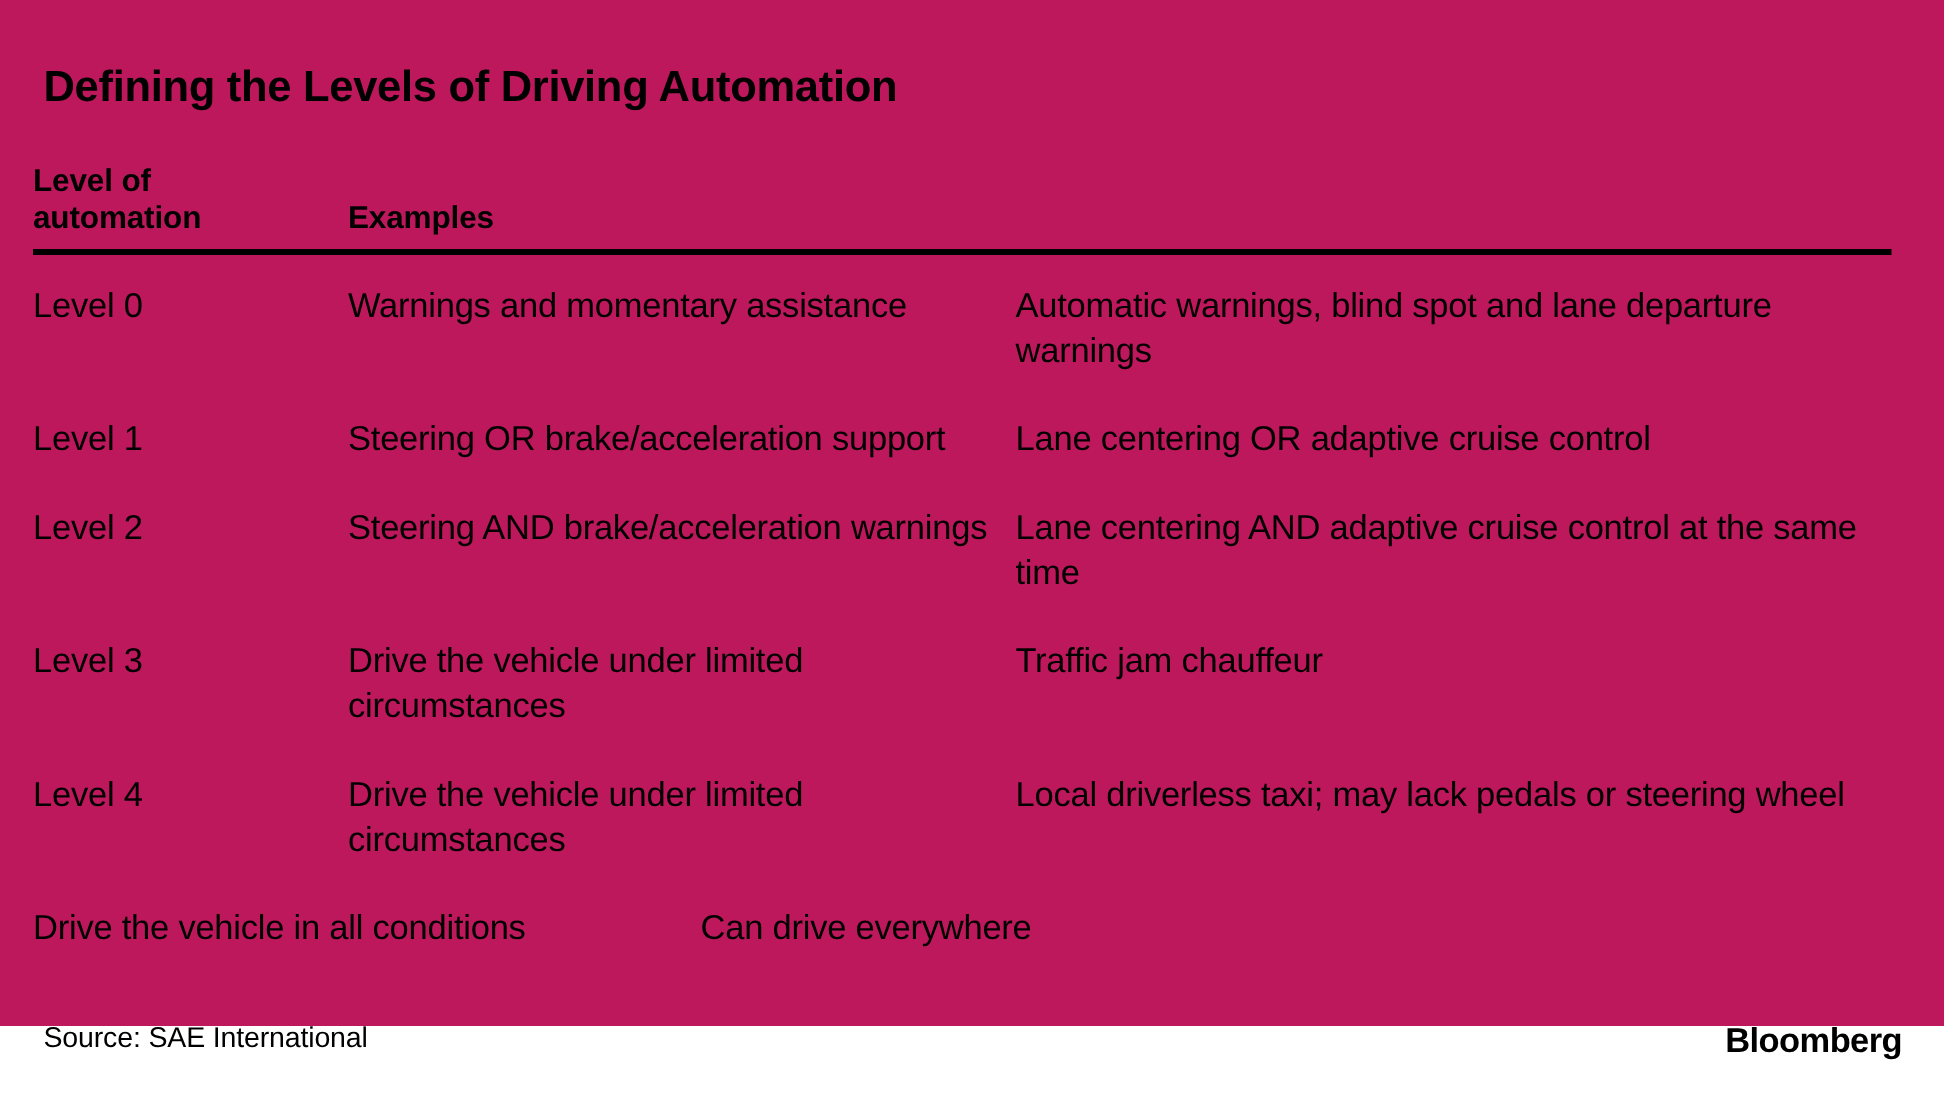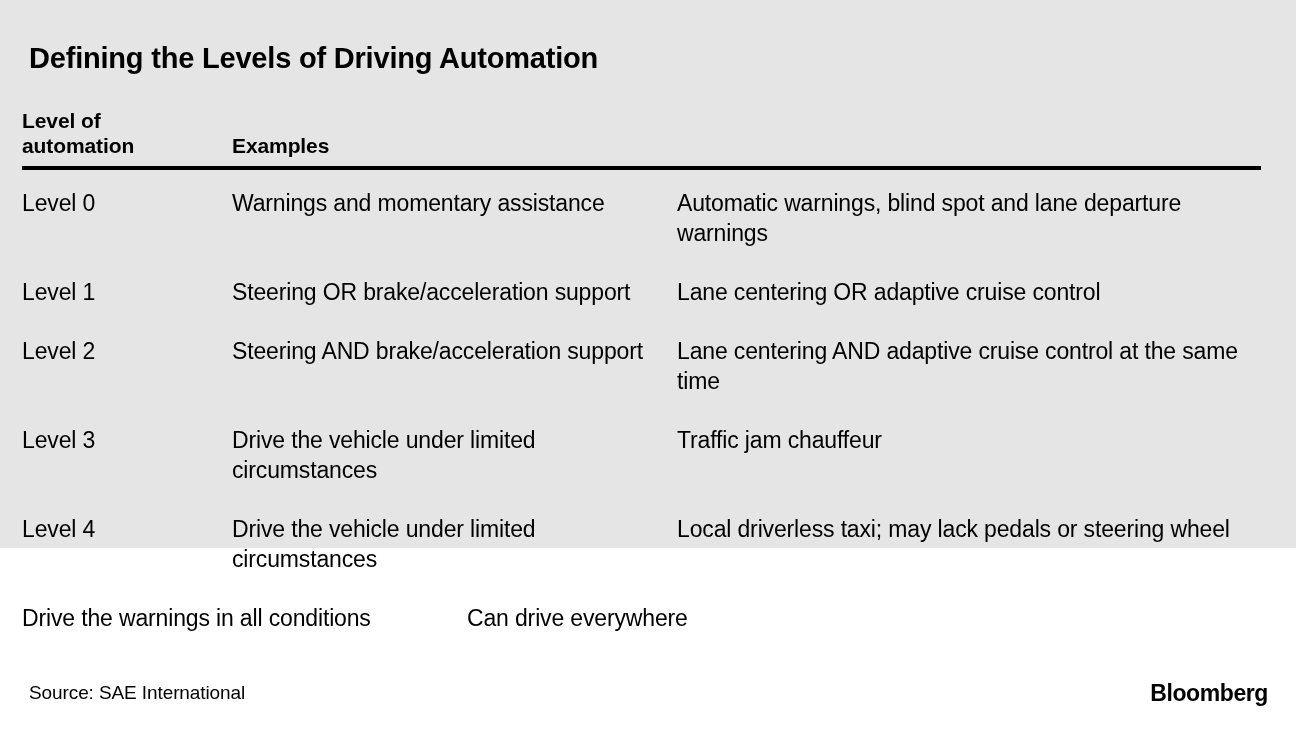--- a/index.html
+++ b/index.html
@@ -11,22 +11,22 @@
     width: 1296px;
     height: 740px;
     font-family: "Liberation Sans", sans-serif;
     color: #000000;
     -webkit-font-smoothing: antialiased;
     overflow: hidden;
   }
   .page {
     position: relative;
     width: 1296px;
-    height: 548px;
-    background: #e5e5e5;
+    height: 684px;
+    background: #be185d;
     box-sizing: border-box;
   }
 
   
   .chart-title {
     position: absolute;
     left: 29px;
     top: 41px;
     font-size: 29px;
     font-weight: bold;
@@ -132,38 +132,38 @@
       </div>
 
       <div class="trow">
         <div class="td col-1">Level 1</div>
         <div class="td col-2">Steering OR brake/acceleration support</div>
         <div class="td col-3">Lane centering OR adaptive cruise control</div>
       </div>
 
       <div class="trow">
         <div class="td col-1">Level 2</div>
-        <div class="td col-2">Steering AND brake/acceleration support</div>
+        <div class="td col-2">Steering AND brake/acceleration warnings</div>
         <div class="td col-3">Lane centering AND adaptive cruise control at the same time</div>
       </div>
 
       <div class="trow">
         <div class="td col-1">Level 3</div>
         <div class="td col-2">Drive the vehicle under limited circumstances</div>
         <div class="td col-3">Traffic jam chauffeur</div>
       </div>
 
       <div class="trow">
         <div class="td col-1">Level 4</div>
         <div class="td col-2">Drive the vehicle under limited circumstances</div>
         <div class="td col-3">Local driverless taxi; may lack pedals or steering wheel</div>
       </div>
 
       <div class="trow">
-        <div class="td col-2">Drive the warnings in all conditions</div>
+        <div class="td col-2">Drive the vehicle in all conditions</div>
         <div class="td col-3">Can drive everywhere</div>
       </div>
 
     </div>
   </div>
 
   <div class="footer">
     <div class="source">Source: SAE International</div>
     <div class="brand">Bloomberg</div>
   </div>

